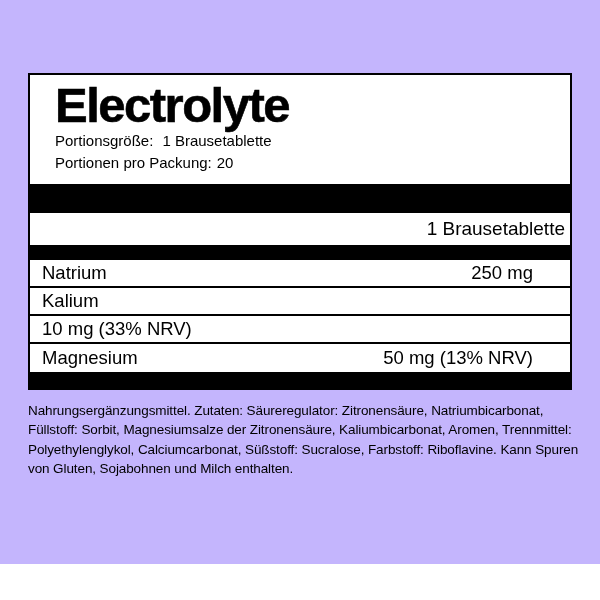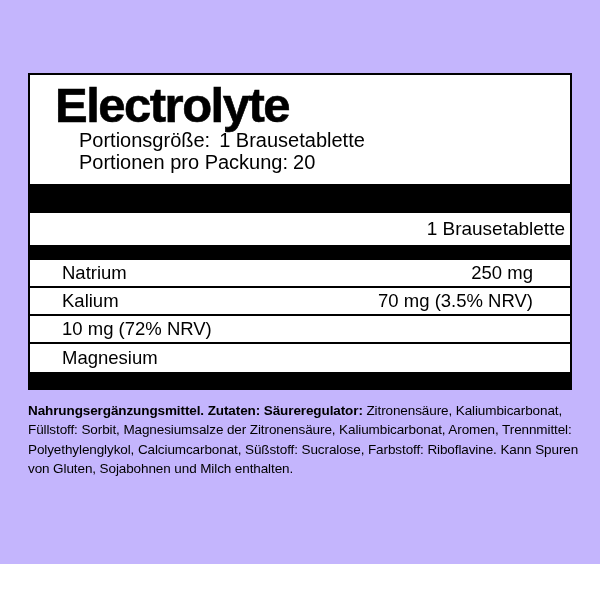--- a/index.html
+++ b/index.html
@@ -36,24 +36,23 @@
   }
   .title {
     font-size: 49px;
     line-height: 49px;
     font-weight: 900;
     letter-spacing: -1.5px;
     -webkit-text-stroke: 0.6px #000000;
     white-space: nowrap;
   }
   .serving-line {
-    font-size: 20px;
+    font-size: 15px;
     line-height: 21.5px;
     white-space: nowrap;
-    margin-left: 24px;
   }
   .serving-line:first-of-type { margin-top: 3px; }
   .serving-value-wide { margin-left: 9px; }
   .serving-value { margin-left: 5px; }
   .bar { background: #000000; width: 100%; }
   .bar-thick  { height: 29px; }
   .bar-medium { height: 15px; }
   .bar-bottom { height: 16px; margin-top: auto; }
   .col-header {
     height: 32px;
@@ -65,37 +64,37 @@
     font-size: 19px;
     white-space: nowrap;
   }
   .rows { height: 112px; }
   .nutrient-row {
     height: 28px;
     box-sizing: border-box;
     display: flex;
     justify-content: space-between;
     align-items: center;
-    padding: 0 37px 0 32px;
+    padding: 0 37px 0 12px;
     font-size: 18.5px;
     border-bottom: 2px solid #000000;
     white-space: nowrap;
   }
   .nutrient-row:last-child { border-bottom: none; }
   .footer {
     position: absolute;
     left: 28px;
     top: 401px;
     width: 560px;
     font-size: 13.5px;
     line-height: 19.4px;
     letter-spacing: -0.1px;
   }
   .footer-line { white-space: nowrap; }
-  .seg-bold { font-weight: bold; text-align: right; }
+  .seg-bold { font-weight: normal; text-align: right; }
 </style>
 </head>
 <body>
 
 <div class="canvas">
 
   <div class="label-box">
 
     <div class="header">
       <div class="title">Electrolyte</div>
@@ -115,34 +114,34 @@
 
     <div class="bar bar-medium"></div>
 
     <div class="rows" id="rows">
         <div class="nutrient-row">
           <span>Natrium</span>
           <span>250 mg</span>
         </div>
         <div class="nutrient-row">
           <span>Kalium</span>
-          <span>70 mg (3.5% NRV)</span>
         </div>
         <div class="nutrient-row">
-          <span>10 mg (72% NRV)</span>
+          <span>10 mg (33% NRV)</span>
         </div>
         <div class="nutrient-row">
           <span>Magnesium</span>
+          <span>50 mg (13% NRV)</span>
         </div>
       </div>
 
     <div class="bar bar-bottom"></div>
 
   </div>
 
   <div class="footer" id="footer">
-      <div class="footer-line"><span class="seg-bold">Nahrungsergänzungsmittel. Zutaten: Säureregulator:</span><span class="seg-regular"> Zitronensäure, Kaliumbicarbonat,</span></div>
+      <div class="footer-line"><span class="seg-bold">Nahrungsergänzungsmittel. Zutaten: Säureregulator:</span><span class="seg-regular"> Zitronensäure, Natriumbicarbonat,</span></div>
       <div class="footer-line"><span class="seg-regular">Füllstoff: Sorbit, Magnesiumsalze der Zitronensäure, Kaliumbicarbonat, Aromen, Trennmittel:</span></div>
       <div class="footer-line"><span class="seg-regular">Polyethylenglykol, Calciumcarbonat, Süßstoff: Sucralose, Farbstoff: Riboflavine. Kann Spuren</span></div>
       <div class="footer-line"><span class="seg-regular">von Gluten, Sojabohnen und Milch enthalten.</span></div>
     </div>
 
 </div>
 
 </body></html>

